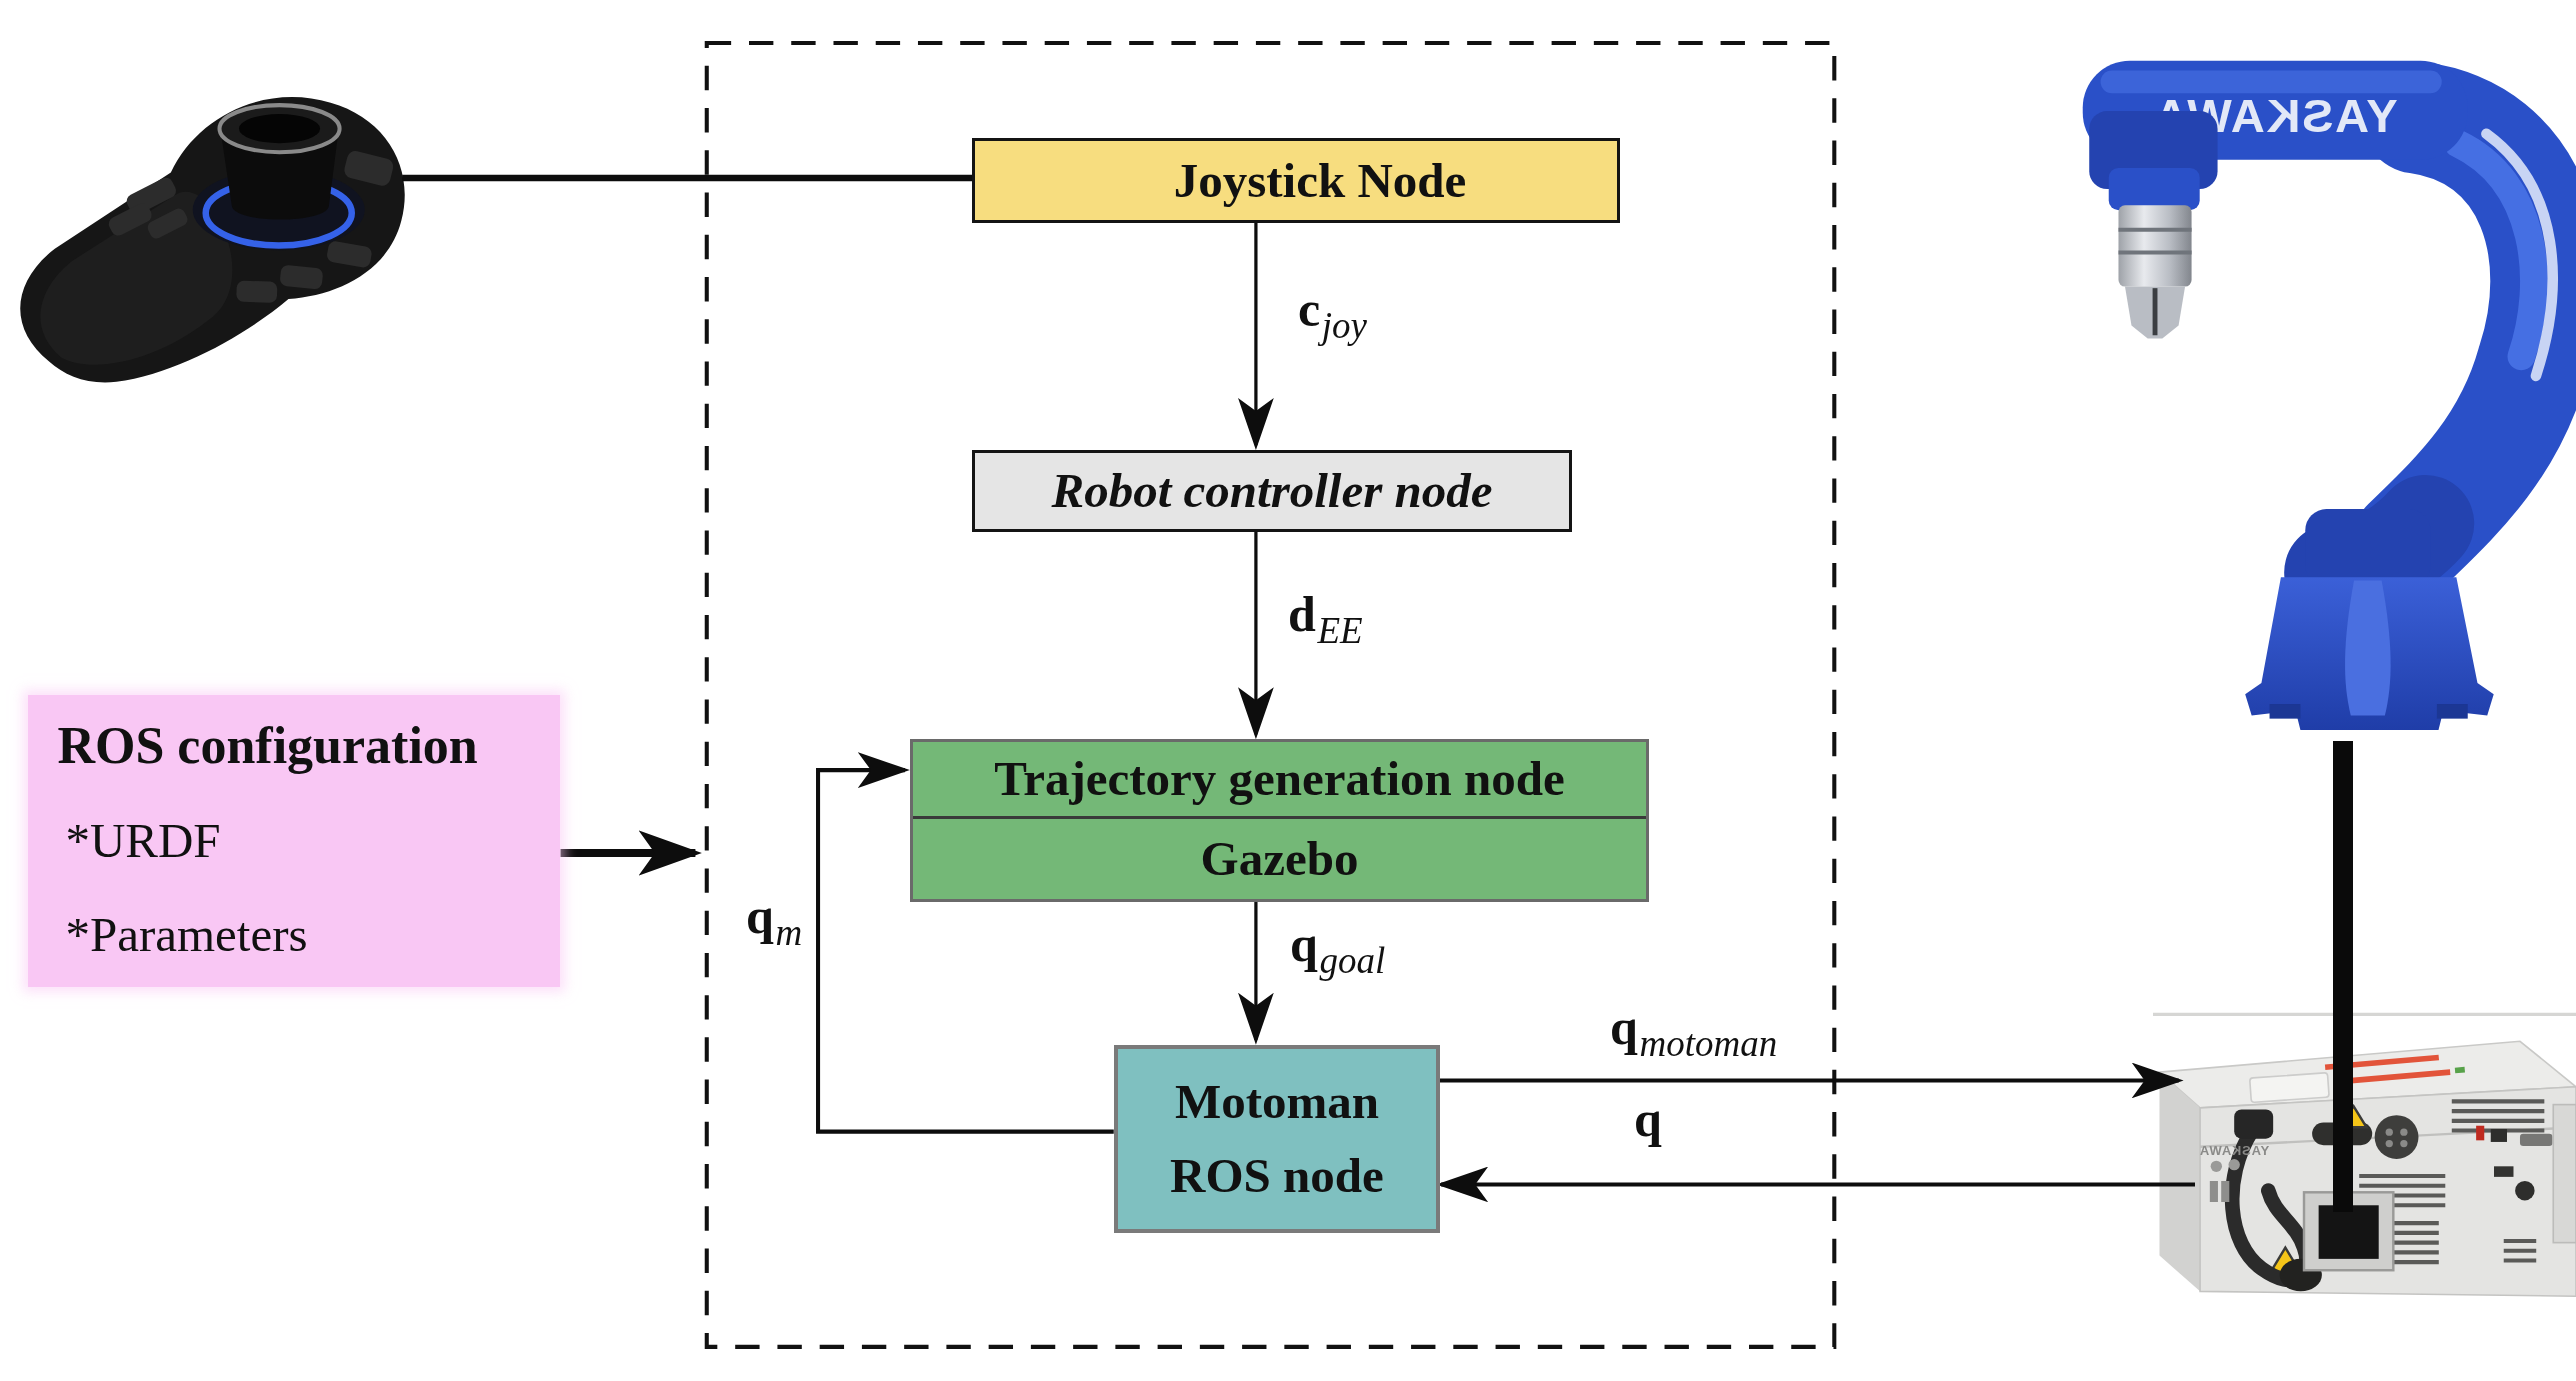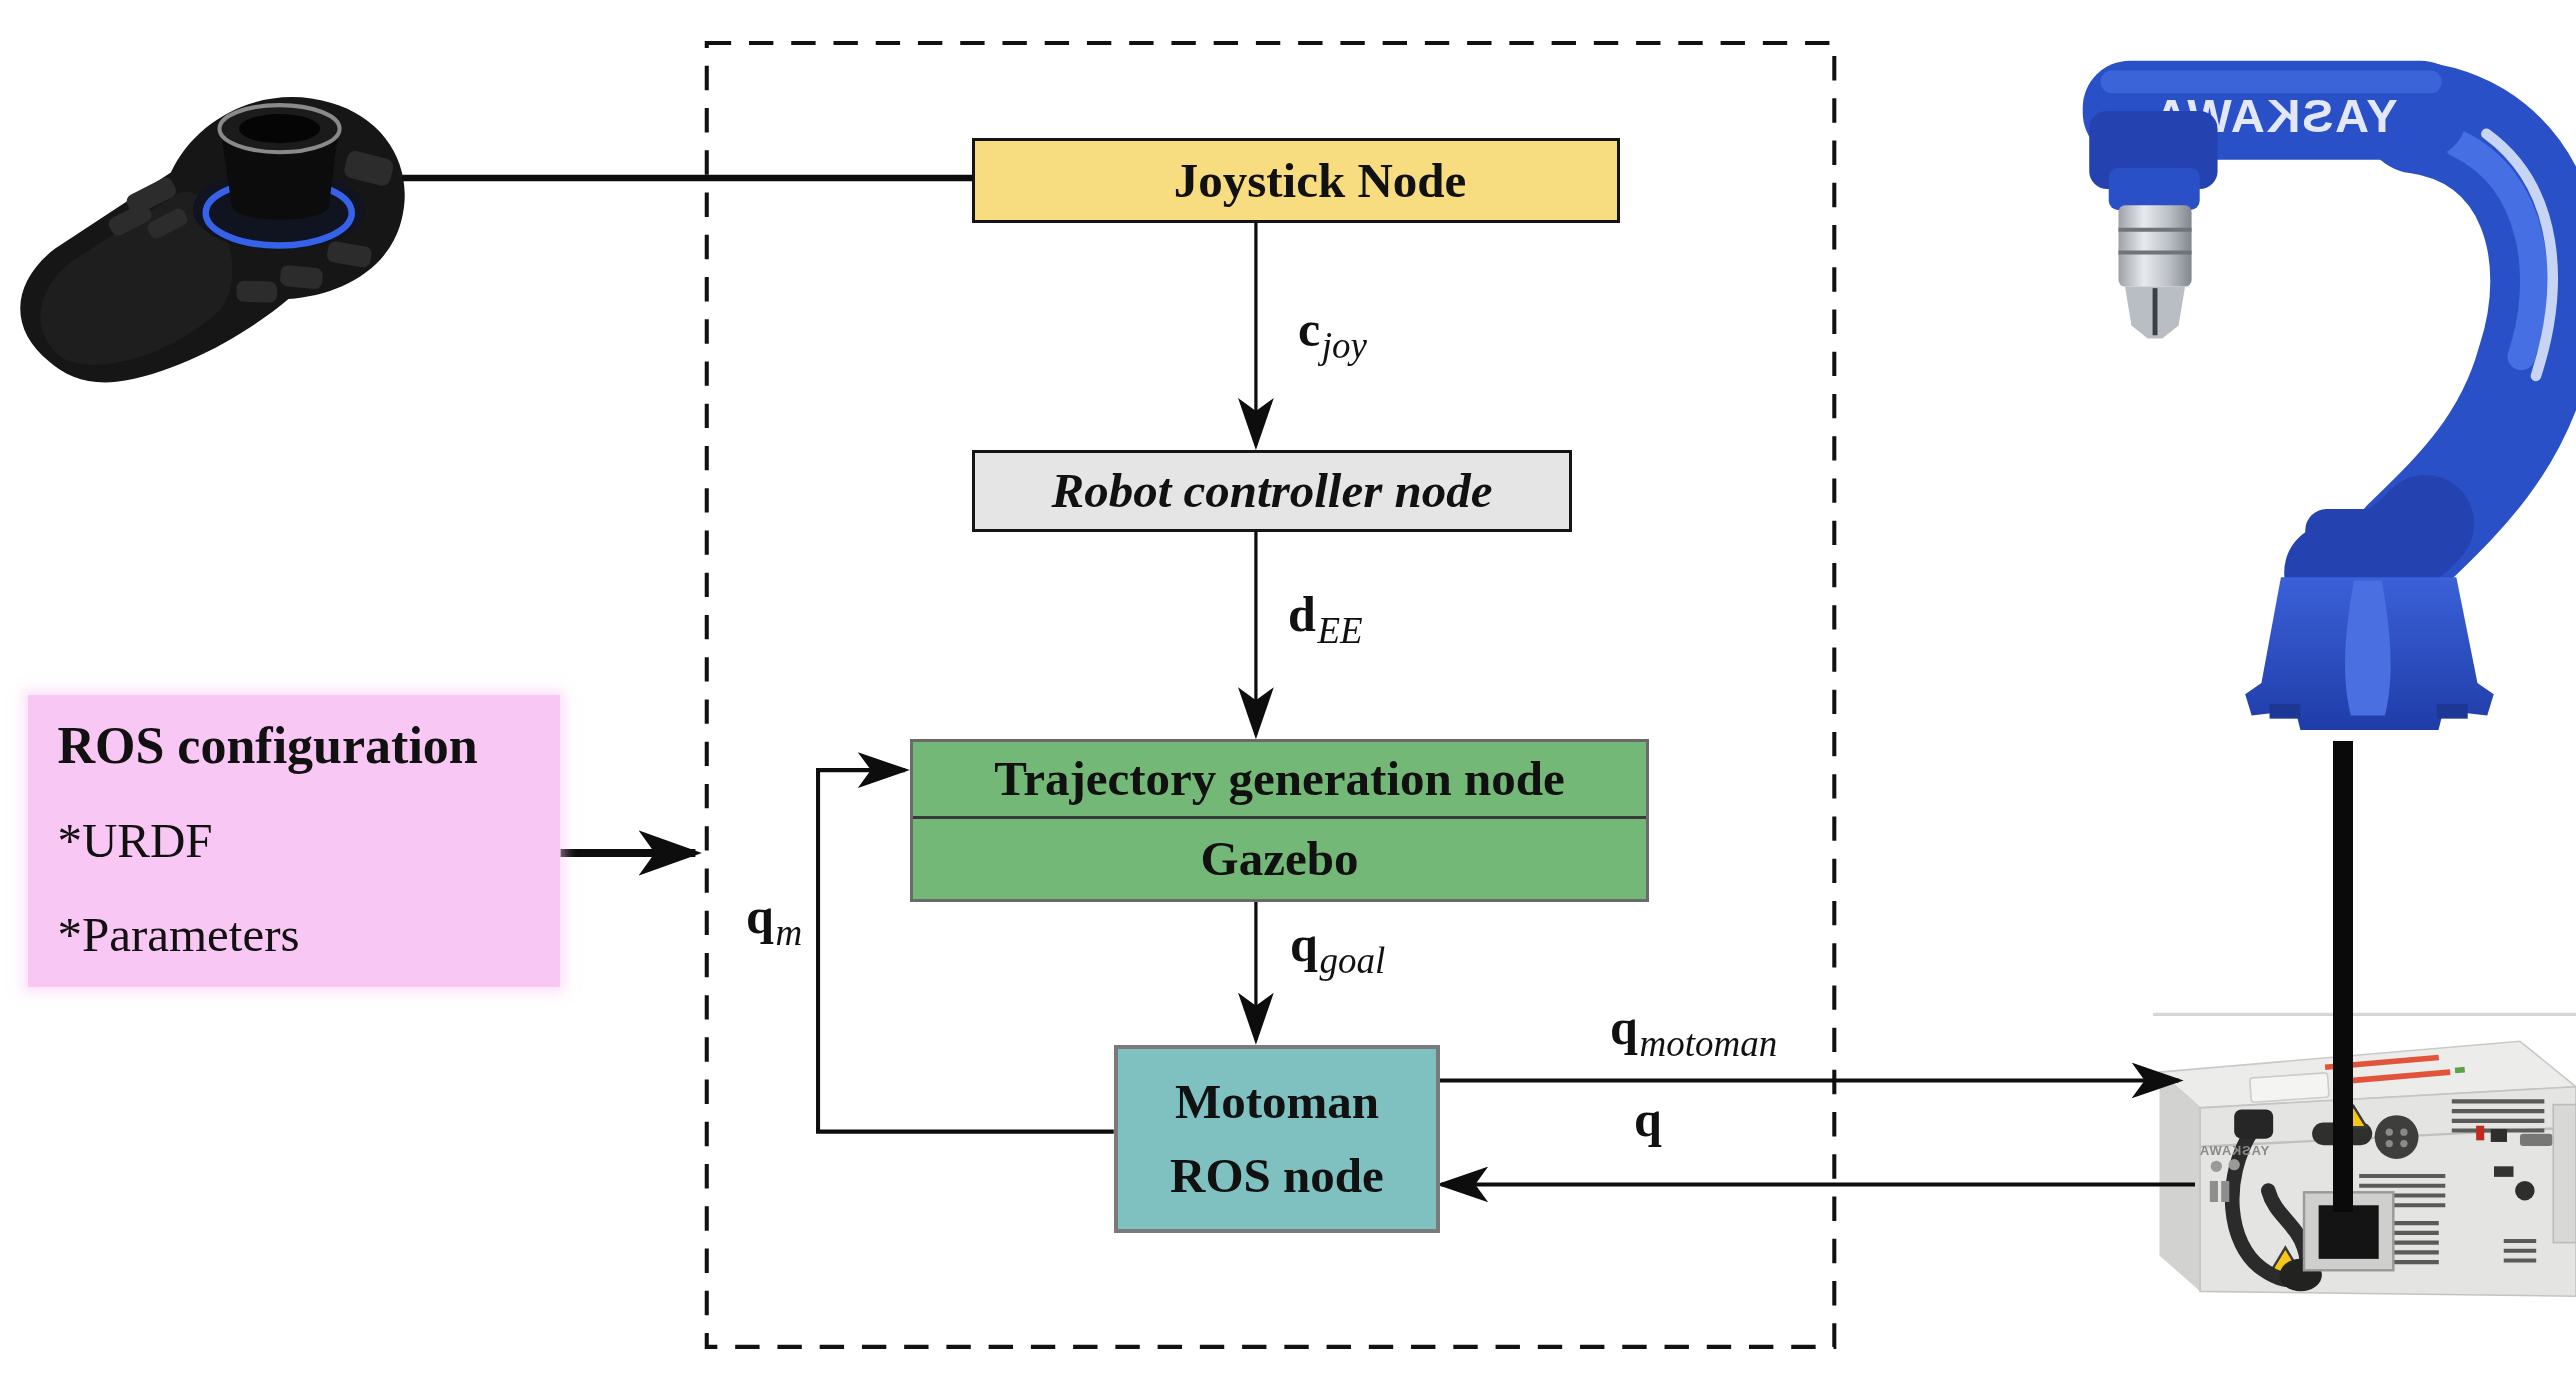--- a/index.html
+++ b/index.html
@@ -22,27 +22,27 @@
   .box-rc{left:972px;top:450px;width:594px;height:76px;background:#e5e5e5;border:3.2px solid #141414;font-style:italic;}
   .box-traj{left:910px;top:739px;width:733px;height:157px;background:#74b877;border:3.2px solid #6a6a6a;
             flex-direction:column;align-items:stretch;justify-content:flex-end;padding:0;}
   .traj-row1{height:74px;display:flex;align-items:center;justify-content:center;border-bottom:3.2px solid #3a3a3a;}
   .traj-row2{flex:1;display:flex;align-items:center;justify-content:center;border-radius:24px;}
   .box-motoman{left:1114px;top:1045px;width:318px;height:180px;background:#7fc0c0;border:4.1px solid #7a7a7a;
                flex-direction:column;line-height:1.52;}
   .box-config{left:28.4px;top:695px;width:532px;height:292px;background:#f9c7f4;z-index:6;
               display:block;padding:21px 0 17px 29px;box-sizing:border-box;box-shadow:0 0 11.4px 4.9px rgba(249,199,244,.55);}
   .config-title{font-weight:bold;font-size:52px;}
-  .config-item{font-weight:normal;font-size:49px;margin-top:37px;}
+  .config-item{font-weight:normal;font-size:49px;margin-top:37px;margin-left:8px;}
 
   
   .sig{position:absolute;z-index:7;white-space:nowrap;}
   .sig .main{font-weight:bold;font-size:50px;font-style:normal;}
   .sig .sub{font-style:italic;font-weight:normal;font-size:37px;position:relative;top:12.2px;margin-left:1.6px;}
-  #sig-cjoy{left:1298px;top:300px;}
+  #sig-cjoy{left:1298px;top:280px;}
   #sig-dee{left:1288px;top:585px;text-align:center;}
   #sig-qgoal{left:1290px;top:915px;}
   #sig-qm{left:746px;top:887px;}
   #sig-qmotoman{left:1610px;top:998px;}
   #sig-q{left:1634px;top:1090px;}
 </style>
 </head>
 <body>
 
 <div id="canvas">

